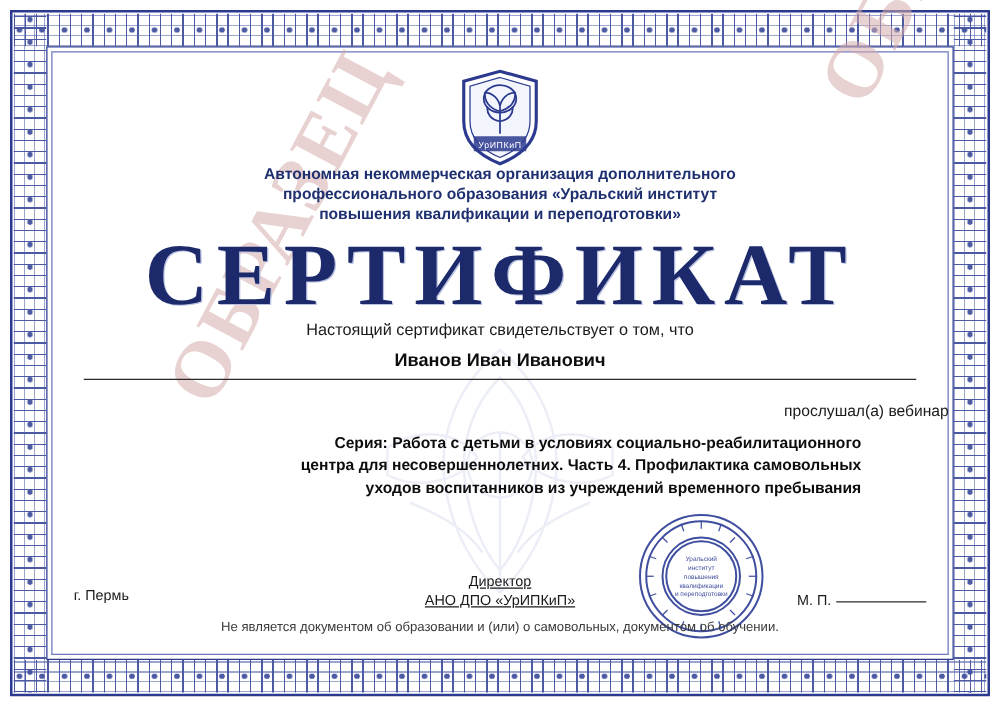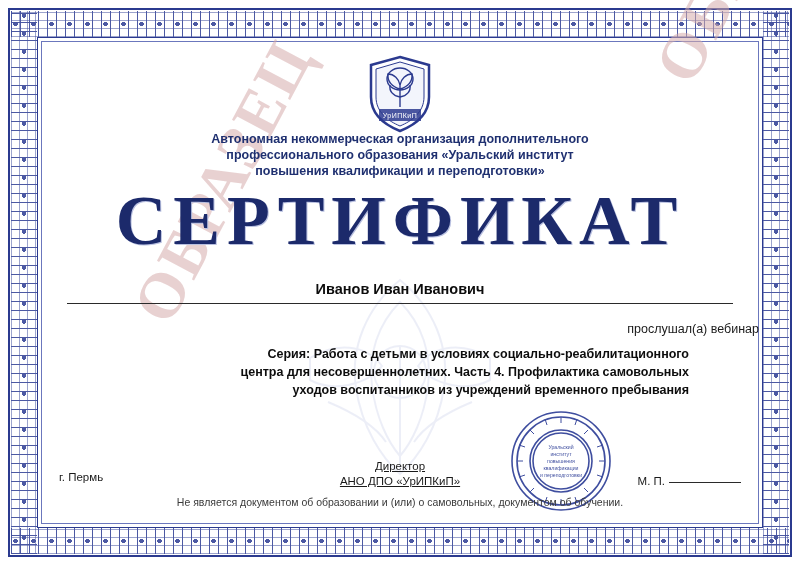--- a/index.html
+++ b/index.html
@@ -308,20 +308,21 @@
     </svg>
 
     <div class="org">
       <div>Автономная некоммерческая организация дополнительного</div>
       <div>профессионального образования «Уральский институт</div>
       <div>повышения квалификации и переподготовки»</div>
     </div>
 
     <div class="title">СЕРТИФИКАТ</div>
 
+    <div class="attests">Настоящий сертификат свидетельствует о том, что</div>
 
     <div class="name-wrap">
       <div class="name">Иванов Иван Иванович</div>
       <div class="rule"></div>
     </div>
 
     <div class="listened">прослушал(а) вебинар</div>
 
     <div class="course">
       <div>Серия: Работа с детьми в условиях социально-реабилитационного</div>

